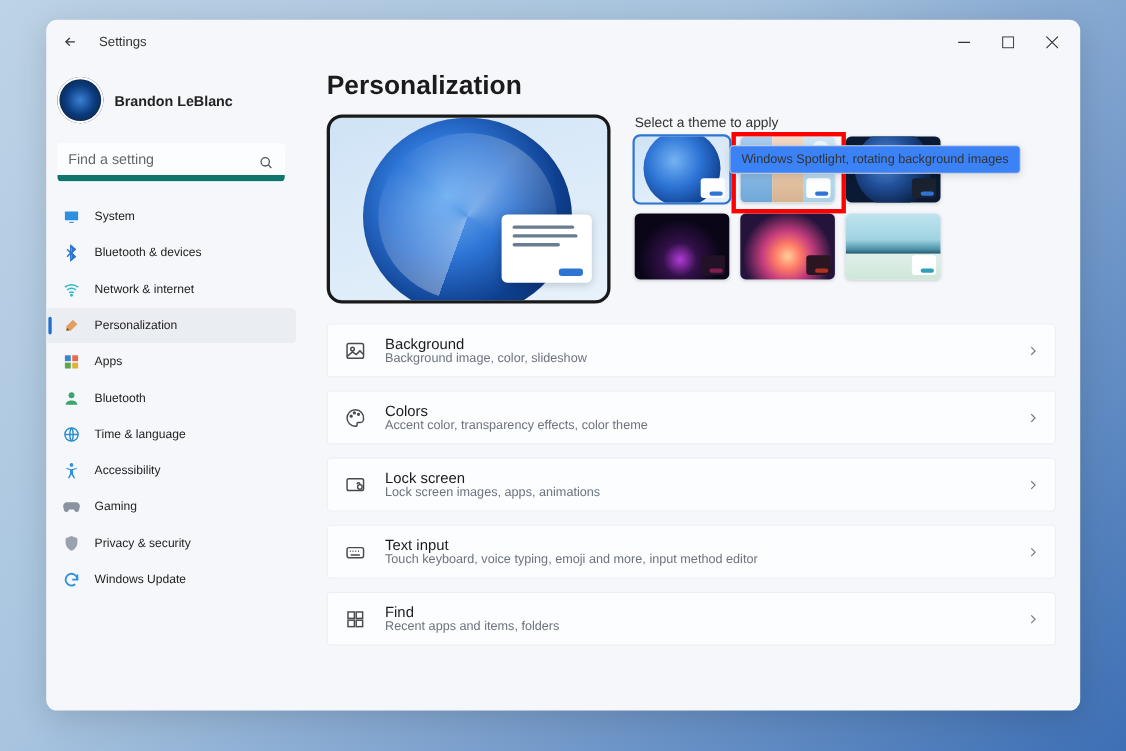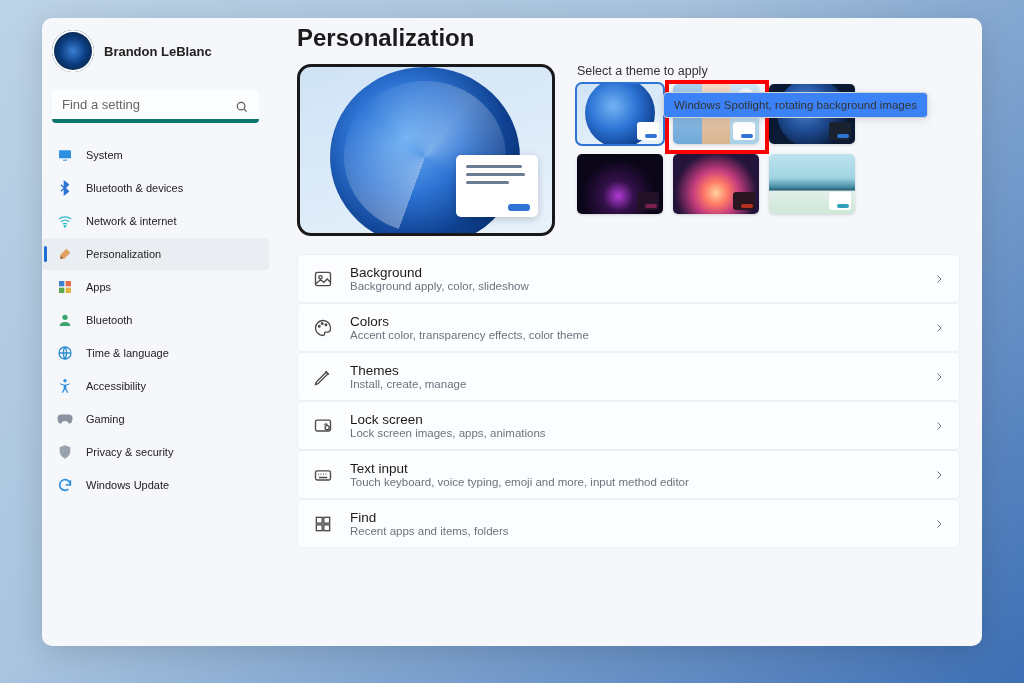--- a/index.html
+++ b/index.html
@@ -13,21 +13,21 @@
   .app-title { font-size: 12px; color: #333; }
   .win-controls { display: flex; }
   .win-btn { width: 40px; height: 30px; display: flex; align-items: center; justify-content: center; color: #333; }
   
   .body { flex: 1; display: flex; overflow: hidden; }
   .sidebar { width: 235px; padding: 8px 8px 8px 0; display: flex; flex-direction: column; }
   .user { display: flex; align-items: center; gap: 10px; padding: 4px 10px 12px 10px; }
   .avatar { width: 42px; height: 42px; border-radius: 50%; background: radial-gradient(circle at 50% 50%, #3b7fd4 0%, #0a3b7e 45%, #111 100%); box-shadow: inset 0 0 0 2px #fff; }
   .user-name { font-size: 13px; font-weight: 600; color: #222; }
   .search { margin: 6px 10px 10px 10px; position: relative; }
-  .search input { width: 100%; padding: 7px 30px 7px 10px; border: none; border-bottom: 4px solid #0f766e; background: #fcfdff; border-radius: 4px; font-size: 13px; outline: none; color: #b91c1c; }
+  .search input { width: 100%; padding: 7px 30px 7px 10px; border: none; border-bottom: 6px solid #0f766e; background: #fcfdff; border-radius: 4px; font-size: 13px; outline: none; color: #b91c1c; }
   .search input::placeholder { color: #666; }
   .search .mag { position: absolute; right: 10px; top: 50%; transform: translateY(-50%); color: #555; }
   .nav { display: flex; flex-direction: column; gap: 1px; margin-top: 6px; }
   .nav-item { display: flex; align-items: center; gap: 12px; padding: 7px 10px 7px 14px; border-radius: 4px; cursor: pointer; position: relative; }
   .nav-item.active { background: #eaedf1; }
   .nav-item.active::before { content: ""; position: absolute; left: 2px; top: 8px; bottom: 8px; width: 3px; background: #1f6fd0; border-radius: 2px; }
   .nav-icon { width: 18px; height: 18px; display: flex; align-items: center; justify-content: center; }
   .nav-label { font-size: 11px; color: #222; }
   
   .main { flex: 1; padding: 6px 22px 0 20px; overflow-y: auto; }
@@ -58,34 +58,62 @@
   .bg-spotlight-strip { display:flex; height:100%; }
   .bg-spotlight-strip div { flex:1; }
   .bg-spotlight-strip div:nth-child(1){background:linear-gradient(#a9cff0,#6fa8d8);}
   .bg-spotlight-strip div:nth-child(2){background:linear-gradient(#f3d9c6,#d8b490);}
   .bg-spotlight-strip div:nth-child(3){background:linear-gradient(#cfe7f6,#a8d0e6);}
   .cam-badge { position:absolute; top:4px; right:4px; width:18px; height:18px; border-radius:50%; background:rgba(255,255,255,0.7); display:flex; align-items:center; justify-content:center; color:#333; }
   .red-box { position: absolute; border: 4px solid #ff0000; pointer-events: none; }
 
   .tooltip { position: absolute; top: -4px; left: 86px; background: #3b82f6; border: 1px solid #d0d4da; border-radius: 4px; padding: 6px 10px; font-size: 11.5px; color: #333; box-shadow: 0 2px 8px rgba(0,0,0,0.12); z-index: 5; white-space: nowrap; margin-top: 32px; }
 
-  .rows { margin-top: 18px; display: flex; flex-direction: column; gap: 0; }
+  .rows { margin-top: 18px; display: flex; flex-direction: column; gap: 12px; }
   .row { background: #fcfdff; border: 1px solid #eceff3; border-radius: 4px; padding: 10px 14px; display: flex; align-items: center; gap: 16px; cursor: pointer; }
   .row-icon { width: 22px; height: 22px; color: #4a4a4a; display:flex; align-items:center; justify-content:center; }
   .row-text { flex: 1; }
   .row-title { font-size: 13.5px; color: #1b1b1b; }
   .row-sub { font-size: 11.5px; color: #6c737d; }
   .chev { color: #6c737d; }
   svg { display:block; }
 </style>
 </head>
 <body>
 
 <div class="window">
 
+  <div class="title-bar">
+    <div class="title-left">
+      <div class="back-btn">
+        <svg width="14" height="14" viewBox="0 0 24 24" fill="none" stroke="currentColor" stroke-width="2">
+            <path d="M19 12H5"></path>
+            <path d="M11 18l-6-6 6-6"></path>
+          </svg>
+      </div>
+      <span class="app-title">Settings</span>
+    </div>
+    <div class="win-controls">
+      <div class="win-btn">
+          <svg width="11" height="11" viewBox="0 0 11 11">
+            <path d="M0 5.5h11" stroke="currentColor" stroke-width="1"></path>
+          </svg>
+        </div>
+      <div class="win-btn">
+          <svg width="11" height="11" viewBox="0 0 11 11">
+            <rect x="0.5" y="0.5" width="10" height="10" fill="none" stroke="currentColor" stroke-width="1"></rect>
+          </svg>
+        </div>
+      <div class="win-btn">
+          <svg width="11" height="11" viewBox="0 0 11 11">
+            <path d="M0 0l11 11M11 0L0 11" stroke="currentColor" stroke-width="1"></path>
+          </svg>
+        </div>
+    </div>
+  </div>
 
   <div class="body">
     <div class="sidebar">
       <div class="user">
         <div class="avatar"></div>
         <div class="user-name">Brandon LeBlanc</div>
       </div>
       <div class="search">
         <input type="text" placeholder="Find a setting" style="">
         <span class="mag">
@@ -272,21 +300,21 @@
         <div class="row">
           <span class="row-icon">
               <svg width="20" height="20" viewBox="0 0 24 24" fill="none" stroke="currentColor" stroke-width="1.6">
                 <rect x="3" y="4" width="18" height="16" rx="2"></rect>
                 <circle cx="9" cy="10" r="2"></circle>
                 <path d="M3 18l6-5 4 3 4-4 4 4"></path>
               </svg>
             </span>
           <div class="row-text">
               <div class="row-title">Background</div>
-              <div class="row-sub">Background apply, color, slideshow</div>
+              <div class="row-sub">Background image, color, slideshow</div>
             </div>
           <span class="chev">
               <svg width="12" height="12" viewBox="0 0 24 24" fill="none" stroke="currentColor" stroke-width="2">
                 <path d="M9 5l7 7-7 7"></path>
               </svg>
             </span>
         </div>
         <div class="row">
           <span class="row-icon">
               <svg width="20" height="20" viewBox="0 0 24 24" fill="none" stroke="currentColor" stroke-width="1.6">
@@ -302,37 +330,20 @@
             </div>
           <span class="chev">
               <svg width="12" height="12" viewBox="0 0 24 24" fill="none" stroke="currentColor" stroke-width="2">
                 <path d="M9 5l7 7-7 7"></path>
               </svg>
             </span>
         </div>
         <div class="row">
           <span class="row-icon">
               <svg width="20" height="20" viewBox="0 0 24 24" fill="none" stroke="currentColor" stroke-width="1.6">
-                <path d="M3 21l3-1 12-12-2-2L4 18z"></path>
-                <path d="M15 5l4 4"></path>
-              </svg>
-            </span>
-          <div class="row-text">
-              <div class="row-title">Themes</div>
-              <div class="row-sub">Install, create, manage</div>
-            </div>
-          <span class="chev">
-              <svg width="12" height="12" viewBox="0 0 24 24" fill="none" stroke="currentColor" stroke-width="2">
-                <path d="M9 5l7 7-7 7"></path>
-              </svg>
-            </span>
-        </div>
-        <div class="row">
-          <span class="row-icon">
-              <svg width="20" height="20" viewBox="0 0 24 24" fill="none" stroke="currentColor" stroke-width="1.6">
                 <rect x="3" y="5" width="18" height="13" rx="2"></rect>
                 <circle cx="17" cy="14" r="2.5"></circle>
                 <path d="M17 12v-1a1.5 1.5 0 00-3 0"></path>
               </svg>
             </span>
           <div class="row-text">
               <div class="row-title">Lock screen</div>
               <div class="row-sub">Lock screen images, apps, animations</div>
             </div>
           <span class="chev">

